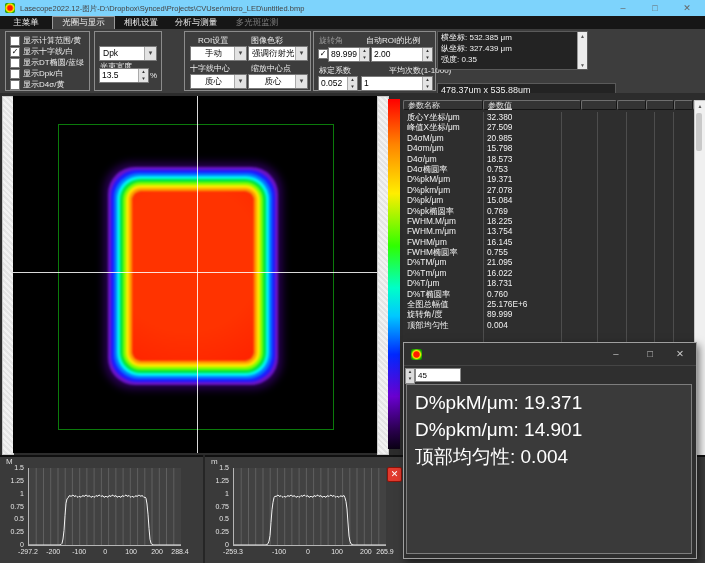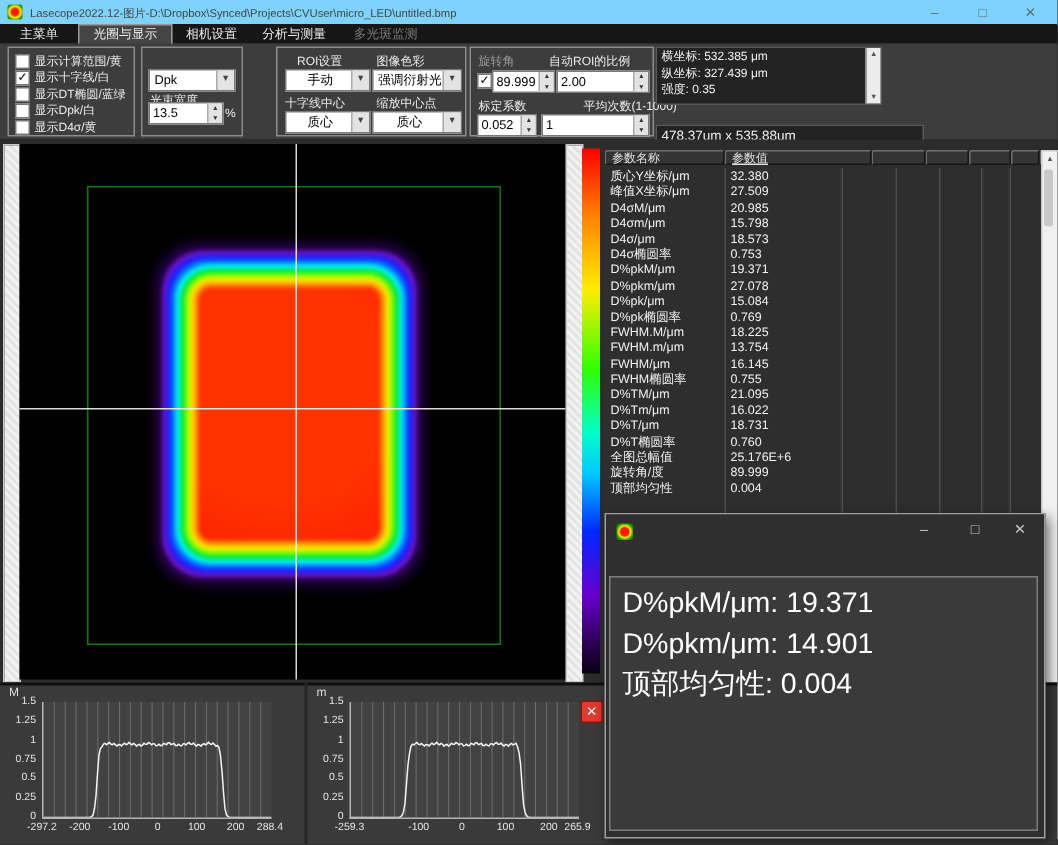--- a/index.html
+++ b/index.html
@@ -454,20 +454,27 @@
     </div>
   <div class="plot-close">✕</div>
 
   <div class="floatwin">
     <div class="fw-titlebar">
       <div class="fw-icon"></div>
       <div class="fw-btn fwb-min">–</div>
       <div class="fw-btn fwb-max">□</div>
       <div class="fw-btn fwb-close">✕</div>
     </div>
+    <div class="fw-toolbar">
+      <div class="fw-spin">
+          <span>▲</span>
+          <span>▼</span>
+        </div>
+      <input class="fw-input" value="45" style="">
+    </div>
     <div class="fw-content">
       <div class="fw-line">D%pkM/μm: 19.371</div>
       <div class="fw-line">D%pkm/μm: 14.901</div>
       <div class="fw-line">顶部均匀性: 0.004</div>
     </div>
   </div>
 
 </div>
 
 </body></html>

